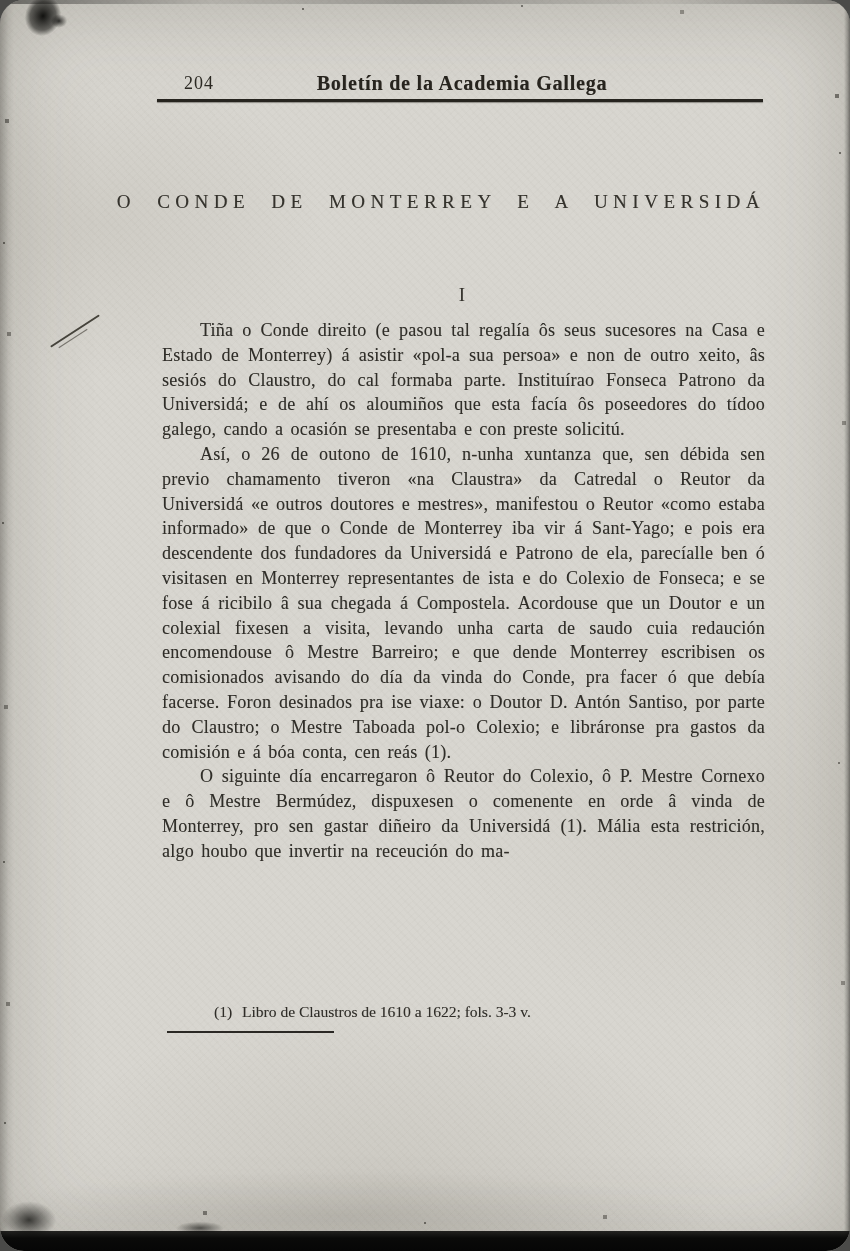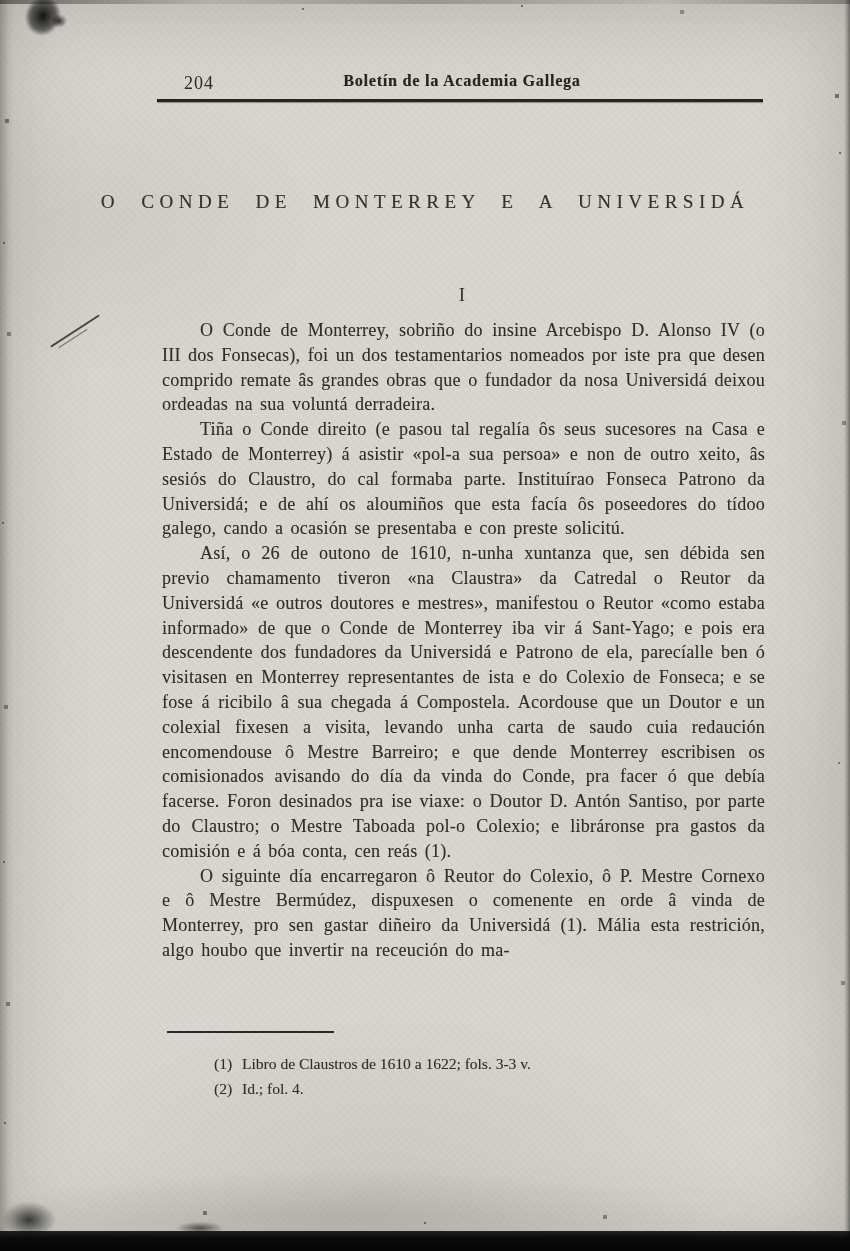--- a/index.html
+++ b/index.html
@@ -5,20 +5,21 @@
   html,body{margin:0;padding:0;background:#4a4a48;}
   .page{
     position:relative;
     width:850px;height:1251px;
     margin:0 auto;
     background-color:#d8d6d0;
     overflow:hidden;
     font-family:"Liberation Serif", serif;
     color:#2e2c28;
     box-shadow:inset 0 0 90px rgba(70,64,52,.28);
+    border-radius:24px;
   }
   .grain{
     position:absolute;inset:0;pointer-events:none;
     background-image:
       radial-gradient(ellipse 320px 220px at 12% 18%, rgba(110,102,84,.09), transparent 70%),
       radial-gradient(ellipse 420px 300px at 88% 66%, rgba(110,102,84,.08), transparent 70%),
       radial-gradient(ellipse 500px 260px at 45% 95%, rgba(95,88,70,.10), transparent 70%),
       repeating-linear-gradient(47deg, rgba(90,85,70,.025) 0 2px, transparent 2px 6px),
       repeating-linear-gradient(137deg, rgba(90,85,70,.02) 0 1px, transparent 1px 5px);
   }
@@ -63,42 +64,42 @@
       836px 95px 0 1px rgba(25,23,18,.5),
       302px 8px 0 0 rgba(25,23,18,.5),
       521px 5px 0 0 rgba(25,23,18,.45),
       681px 11px 0 1px rgba(25,23,18,.35),
       204px 1212px 0 1px rgba(25,23,18,.45),
       424px 1222px 0 0 rgba(25,23,18,.5),
       604px 1216px 0 1px rgba(25,23,18,.4);}
 
   .running-header{position:absolute;top:72px;left:160px;width:604px;height:26px;}
   .page-number{position:absolute;left:24px;top:1px;font-size:18px;letter-spacing:1px;color:#2b2923;}
-  .journal-title{display:block;text-align:center;font-size:16px;font-weight:bold;
+  .journal-title{display:block;text-align:center;font-size:20px;font-weight:bold;
     letter-spacing:.8px;color:#27241e;text-shadow:.4px .4px .6px rgba(39,36,30,.4);}
   .header-rule{position:absolute;top:99px;left:157px;width:606px;height:3px;
     background:#26241f;box-shadow:0 1px 1px rgba(38,36,31,.4);}
 
-  .article-title{position:absolute;top:168px;left:85px;width:680px;text-align:center;
+  .article-title{position:absolute;top:168px;left:85px;width:680px;text-align:right;
     font-size:19px;font-weight:normal;color:#34322c;
     letter-spacing:5.5px;word-spacing:11px;line-height:41px;white-space:nowrap;
     text-shadow:.4px .4px .5px rgba(52,50,44,.35);}
   .article-title span{display:block;}
 
   .section-numeral{position:absolute;top:284px;left:160px;width:604px;text-align:center;
     font-size:19px;color:#34322c;}
 
   .body-text{position:absolute;top:318px;left:162px;width:603px;
     font-size:18px;line-height:24.8px;text-align:justify;
     letter-spacing:.25px;word-spacing:2.5px;
     color:#2f2d28;text-shadow:.3px .3px .5px rgba(47,45,40,.3);}
   .body-text p{margin:0;text-indent:38px;}
 
   .footnote-rule{position:absolute;top:1031px;left:167px;width:167px;height:2px;background:#2a2824;}
-  .footnotes{position:absolute;top:1051px;left:162px;width:603px;
+  .footnotes{position:absolute;top:999px;left:162px;width:603px;
     font-size:15.5px;line-height:25px;color:#2f2d28;
     text-shadow:.3px .3px .4px rgba(47,45,40,.3);}
   .footnotes p{margin:0;padding-left:52px;}
   .footnotes .fn-marker{margin-right:10px;}
 </style>
 </head>
 <body>
 
 <div class="page">
 
@@ -123,30 +124,26 @@
   </header>
   <div class="header-rule"></div>
 
   <h1 class="article-title">
     <span>O CONDE DE MONTERREY E A UNIVERSIDÁ</span>
   </h1>
 
   <div class="section-numeral">I</div>
 
   <main class="body-text">
-    <p>O Conde de Monterrey, sobriño do insine Arcebispo D. Alonso IV (o III dos Fonsecas), foi un dos testamentarios nomeados por iste pra que desen comprido remate âs grandes obras que o fundador da nosa Universidá deixou ordeadas na sua voluntá derradeira.</p>
     <p>Tiña o Conde direito (e pasou tal regalía ôs seus sucesores na Casa e Estado de Monterrey) á asistir «pol-a sua persoa» e non de outro xeito, âs sesiós do Claustro, do cal formaba parte. Instituírao Fonseca Patrono da Universidá; e de ahí os aloumiños que esta facía ôs poseedores do tídoo galego, cando a ocasión se presentaba e con preste solicitú.</p>
     <p>Así, o 26 de outono de 1610, n-unha xuntanza que, sen débida sen previo chamamento tiveron «na Claustra» da Catredal o Reutor da Universidá «e outros doutores e mestres», manifestou o Reutor «como estaba informado» de que o Conde de Monterrey iba vir á Sant-Yago; e pois era descendente dos fundadores da Universidá e Patrono de ela, parecíalle ben ó visitasen en Monterrey representantes de ista e do Colexio de Fonseca; e se fose á ricibilo â sua chegada á Compostela. Acordouse que un Doutor e un colexial fixesen a visita, levando unha carta de saudo cuia redaución encomendouse ô Mestre Barreiro; e que dende Monterrey escribisen os comisionados avisando do día da vinda do Conde, pra facer ó que debía facerse. Foron desinados pra ise viaxe: o Doutor D. Antón Santiso, por parte do Claustro; o Mestre Taboada pol-o Colexio; e libráronse pra gastos da comisión e á bóa conta, cen reás (1).</p>
     <p>O siguinte día encarregaron ô Reutor do Colexio, ô P. Mestre Cornexo e ô Mestre Bermúdez, dispuxesen o comenente en orde â vinda de Monterrey, pro sen gastar diñeiro da Universidá (1). Mália esta restrición, algo houbo que invertir na receución do ma-</p>
   </main>
 
   <div class="footnote-rule"></div>
 
   <div class="footnotes">
     <p>
       <span class="fn-marker">(1)</span><span>Libro de Claustros de 1610 a 1622; fols. 3-3 v.</span>
     </p>
-    <p>
-      <span class="fn-marker">(2)</span><span>Id.; fol. 4.</span>
-    </p>
   </div>
 
 </div>
 
 </body></html>

